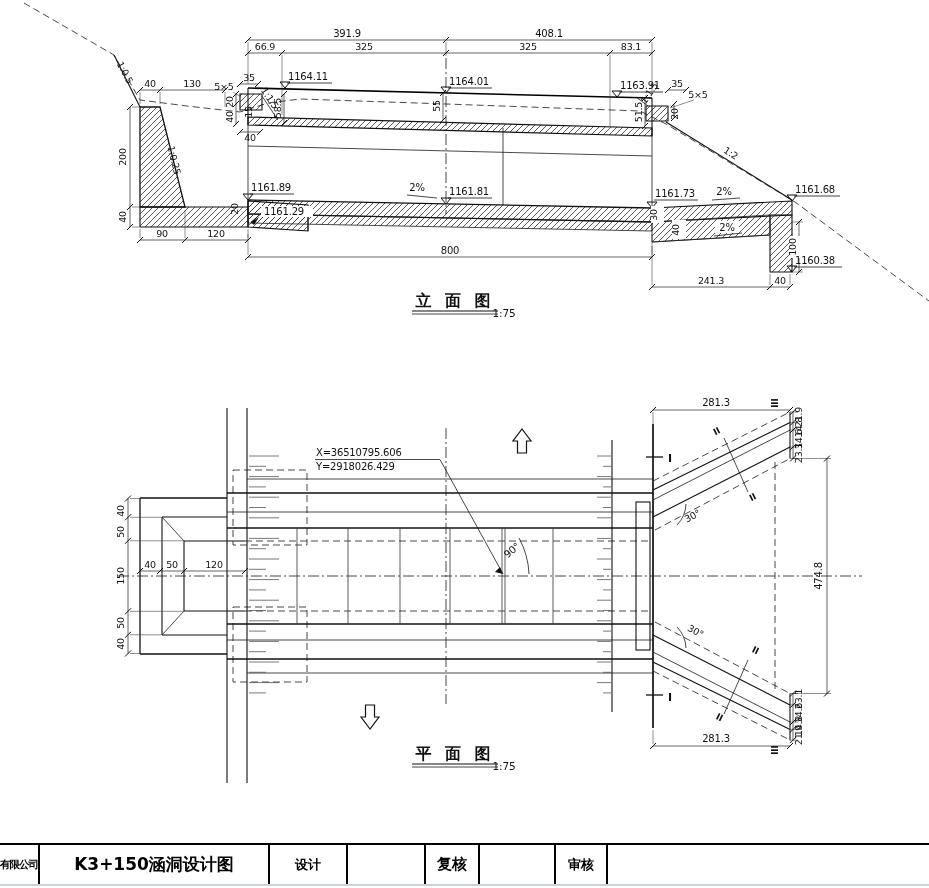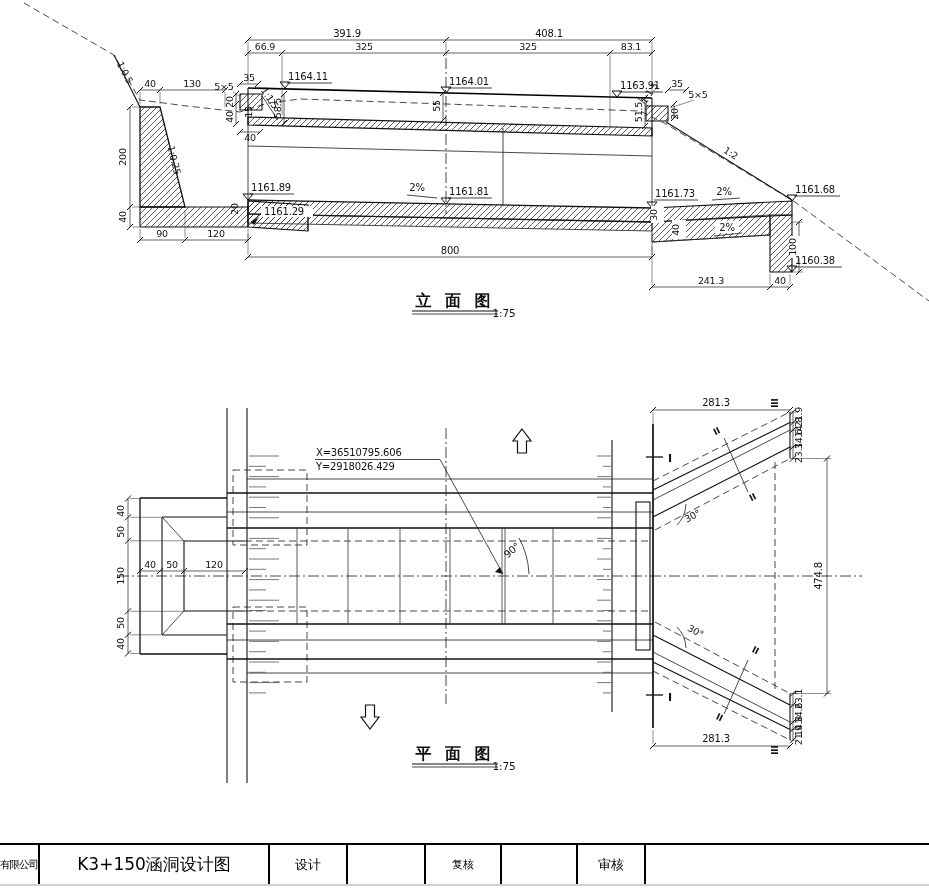--- a/index.html
+++ b/index.html
@@ -19,27 +19,27 @@
   .rung{stroke:#555;stroke-width:.8}
   .jnt{stroke:#333;stroke-width:.8}
   text{font-size:9.5px;fill:#111;letter-spacing:-.2px}
   .t10{font-size:10px}
   .t11{font-size:11px;font-weight:bold}
   .sec{font-size:9px;font-weight:bold}
   .ttl{font-size:16px;font-weight:bold;letter-spacing:4px}
   .scl{font-size:10.5px}
   .titlebar{display:flex;height:41px;border-top:2.5px solid #000;align-items:stretch;box-sizing:border-box}
   .cell{border-right:2px solid #000;display:flex;flex-direction:column;align-items:center;
-    justify-content:center;font-weight:normal;box-sizing:border-box;overflow:hidden;white-space:nowrap}
+    justify-content:center;font-weight:bold;box-sizing:border-box;overflow:hidden;white-space:nowrap}
   .c-company{width:40px;font-size:10.5px;letter-spacing:-1px}
   .c-project{width:282px;font-size:10.5px;line-height:1.2;letter-spacing:-.5px}
   .c-dtitle{width:230px;font-size:17px;letter-spacing:0}
   .c-lbl{width:78px;font-size:13px}
   .c-blank1{width:78px}.c-blank2{width:76px}.c-blank3{width:29px;border-right:none}
-  .c-lbl2{width:76px;font-size:11px}.c-lbl3{width:68px;font-size:13px}
+  .c-lbl2{width:54px;font-size:15px}.c-lbl3{width:52px;font-size:13px}
   .bottomline{height:2px;background:#c9d3db}
 </style>
 </head>
 <body>
 
 <svg id="dwg" width="929" height="843" viewBox="0 0 929 843">
   <defs>
     <pattern id="hp" patternUnits="userSpaceOnUse" width="6" height="6">
       <path d="M0,6 L6,0 M-1.5,1.5 L1.5,-1.5 M4.5,7.5 L7.5,4.5" stroke="#333" stroke-width="0.8" fill="none"></path>
     </pattern>

